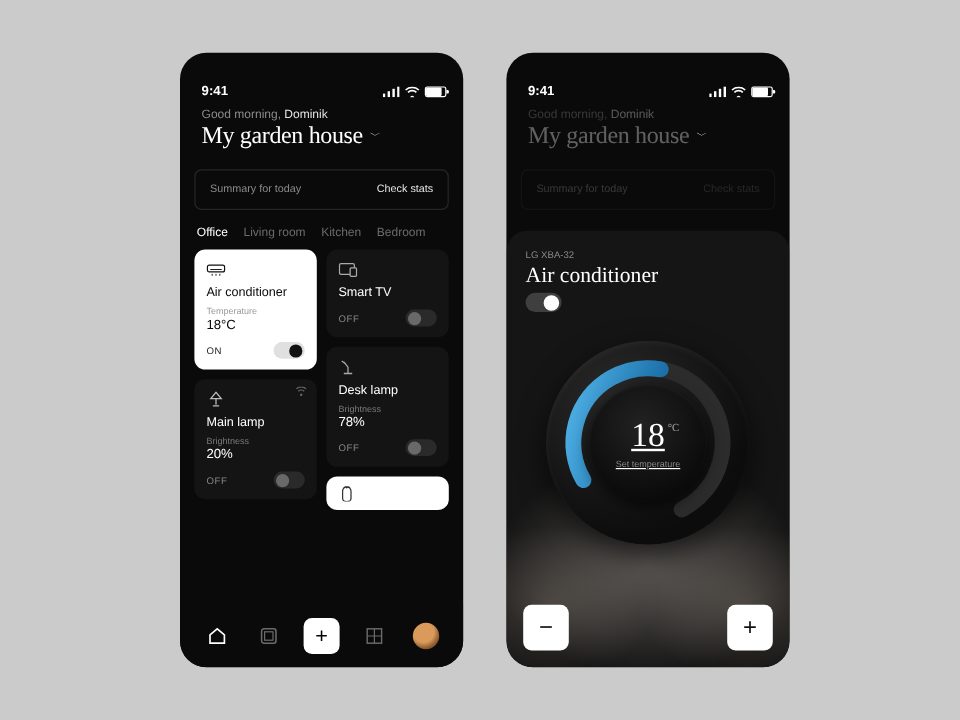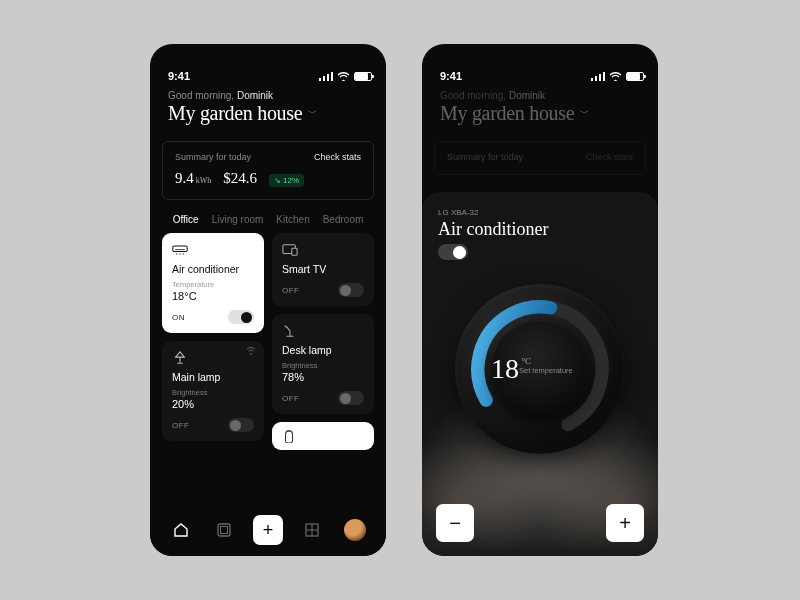--- a/index.html
+++ b/index.html
@@ -52,21 +52,21 @@
   }
   .sum-top { display:flex; justify-content:space-between; font-size:9px; color:#8a8a8a;}
   .check { color:#e5e5e5; font-size:9px;}
   .sum-vals { display:flex; align-items:baseline; gap:12px; margin-top:8px;}
   .kwh { font-family: Georgia, serif; font-size:15px;}
   .unit { font-size:8px; color:#aaa; margin-left:2px;}
   .cost { font-family: Georgia, serif; font-size:15px;}
   .delta { font-size:8px; background:#102b20; color:#3fe08f; padding:2px 5px; border-radius:3px;}
 
   
-  .tabs { display:flex; gap:13px; padding: 14px 14px 8px 14px; font-size:10px; color:#6b6b6b;justify-content:center;}
+  .tabs { display:flex; gap:13px; padding: 14px 14px 8px 14px; font-size:10px; color:#6b6b6b;}
   .tab.active { color:#fff;}
 
   
   .grid { display:flex; gap:8px; padding:0 12px; }
   .col { flex:1; display:flex; flex-direction:column; gap:8px;}
   .card {
     background:#141414; border-radius:9px; padding:10px 10px 9px 10px;
     position:relative;
   }
   .card.light { background:#fff; color:#0a0a0a;}
@@ -119,21 +119,21 @@
     position:absolute; inset:0; border-radius:50%;
     background: radial-gradient(circle at 35% 30%, #2b2b2b, #0c0c0c 70%);
     box-shadow: 0 8px 24px rgba(0,0,0,0.6), inset 0 2px 6px rgba(255,255,255,0.05);
   }
   .ring { position:absolute; inset:11px; border-radius:50%;}
   .ring svg { width:100%; height:100%; transform:rotate(-210deg);}
   .dial-inner {
     position:absolute; inset:36px; border-radius:50%;
     background: radial-gradient(circle at 45% 35%, #222, #0a0a0a 75%);
     box-shadow: 0 4px 12px rgba(0,0,0,0.7), inset 0 1px 3px rgba(255,255,255,0.05);
-    display:flex; align-items:center; 
+    display:flex; flex-direction:column; align-items:center; justify-content:center;text-decoration:underline;
   }
   .temp { font-family: Georgia, serif; font-size:28px; position:relative;}
   .deg { font-size:9px; position:absolute; top:3px; right:-12px; color:#aaa;}
   .setlabel { font-size:7.5px; color:#8a8a8a; margin-top:2px;}
 
   .stepper { position:absolute; bottom:14px; left:14px; right:14px; display:flex; justify-content:space-between;}
   .stepbtn { width:38px; height:38px; background:#fff; border-radius:7px; display:flex; align-items:center; justify-content:center; color:#111; font-size:20px; font-weight:300;}
 </style>
 </head>
 <body>
@@ -165,25 +165,20 @@
     <div class="housepick">
       <span class="house">My garden house</span>
       <span class="chev">﹀</span>
     </div>
   </div>
 
   <div class="summary">
     <div class="sum-top">
       <span>Summary for today</span>
       <span class="check">Check stats</span>
-    </div>
-    <div class="sum-vals">
-      <span class="kwh"><span>9.4</span><span class="unit">kWh</span></span>
-      <span class="cost">$24.6</span>
-      <span class="delta">↘ 12%</span>
     </div>
   </div>
 
   <div class="tabs">
     <span class="tab active">Office</span>
     <span class="tab">Living room</span>
     <span class="tab">Kitchen</span>
     <span class="tab">Bedroom</span>
   </div>
 

